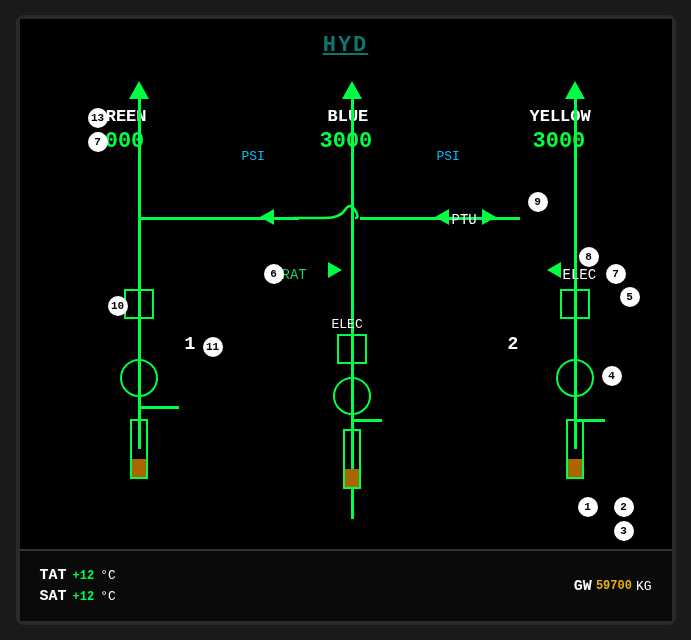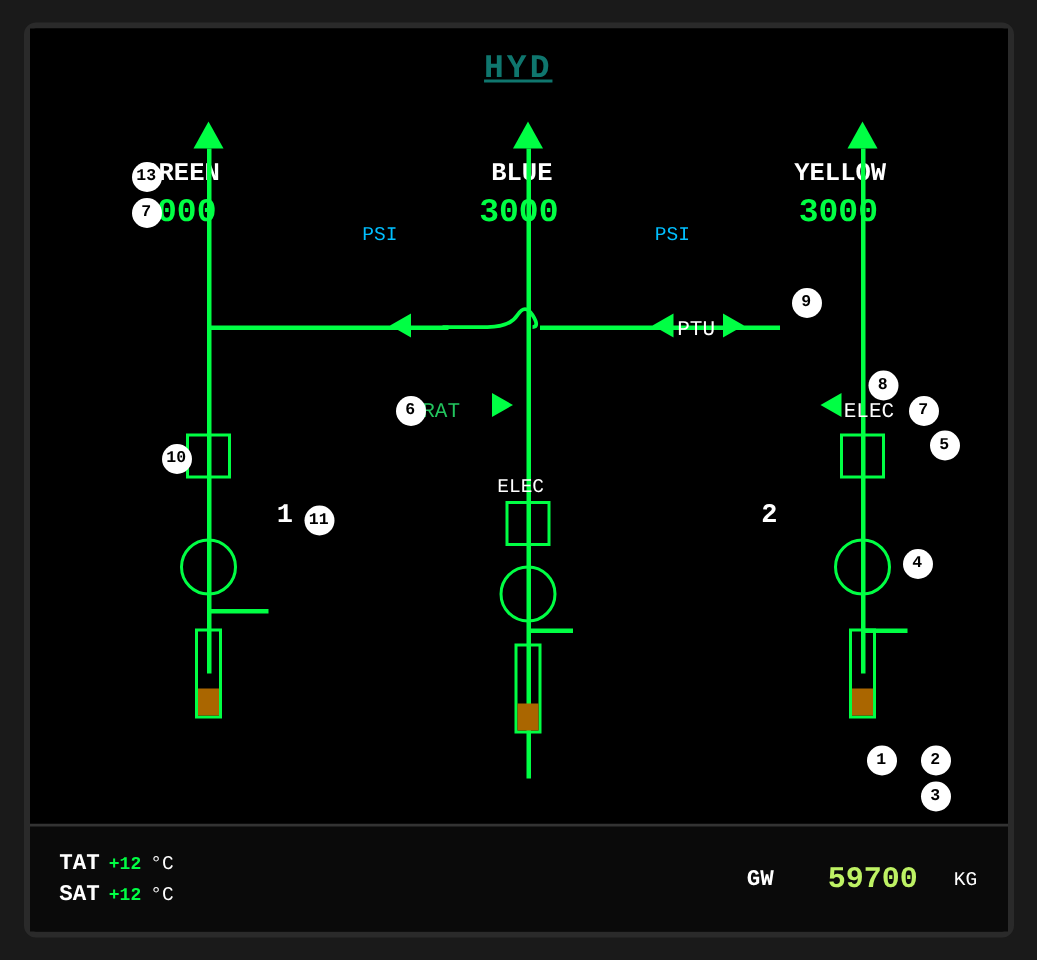--- a/index.html
+++ b/index.html
@@ -159,21 +159,21 @@
     .bottom-center {
       flex: 1;
       text-align: center;
     }
     .bottom-right {
       flex: 1;
       text-align: center;
       display: flex;
       align-items: center;
       justify-content: flex-end;
-      gap: 24px;
+      gap: 4px;
     }
     .bottom-row {
       display: flex;
       align-items: center;
       gap: 6px;
     }
     .lbl-white {
       color: #fff;
       font-size: 15px;
       font-weight: bold;
@@ -186,24 +186,23 @@
     .lbl-unit {
       color: #fff;
       font-size: 13px;
     }
     .time-display {
       color: #00ff44;
       font-size: 18px;
       font-weight: bold;
     }
     .gw-value {
-      color: #bef264;
-      font-size: 20px;
-      font-weight: bold;
-      margin-left: 12px;
+      color: #eab308;
+      font-size: 12px;
+      font-weight: bold;
     }
     
     .actuator-fill {
       position: absolute;
       background: #aa6600;
     }
   </style>
 </head>
 <body>
 

